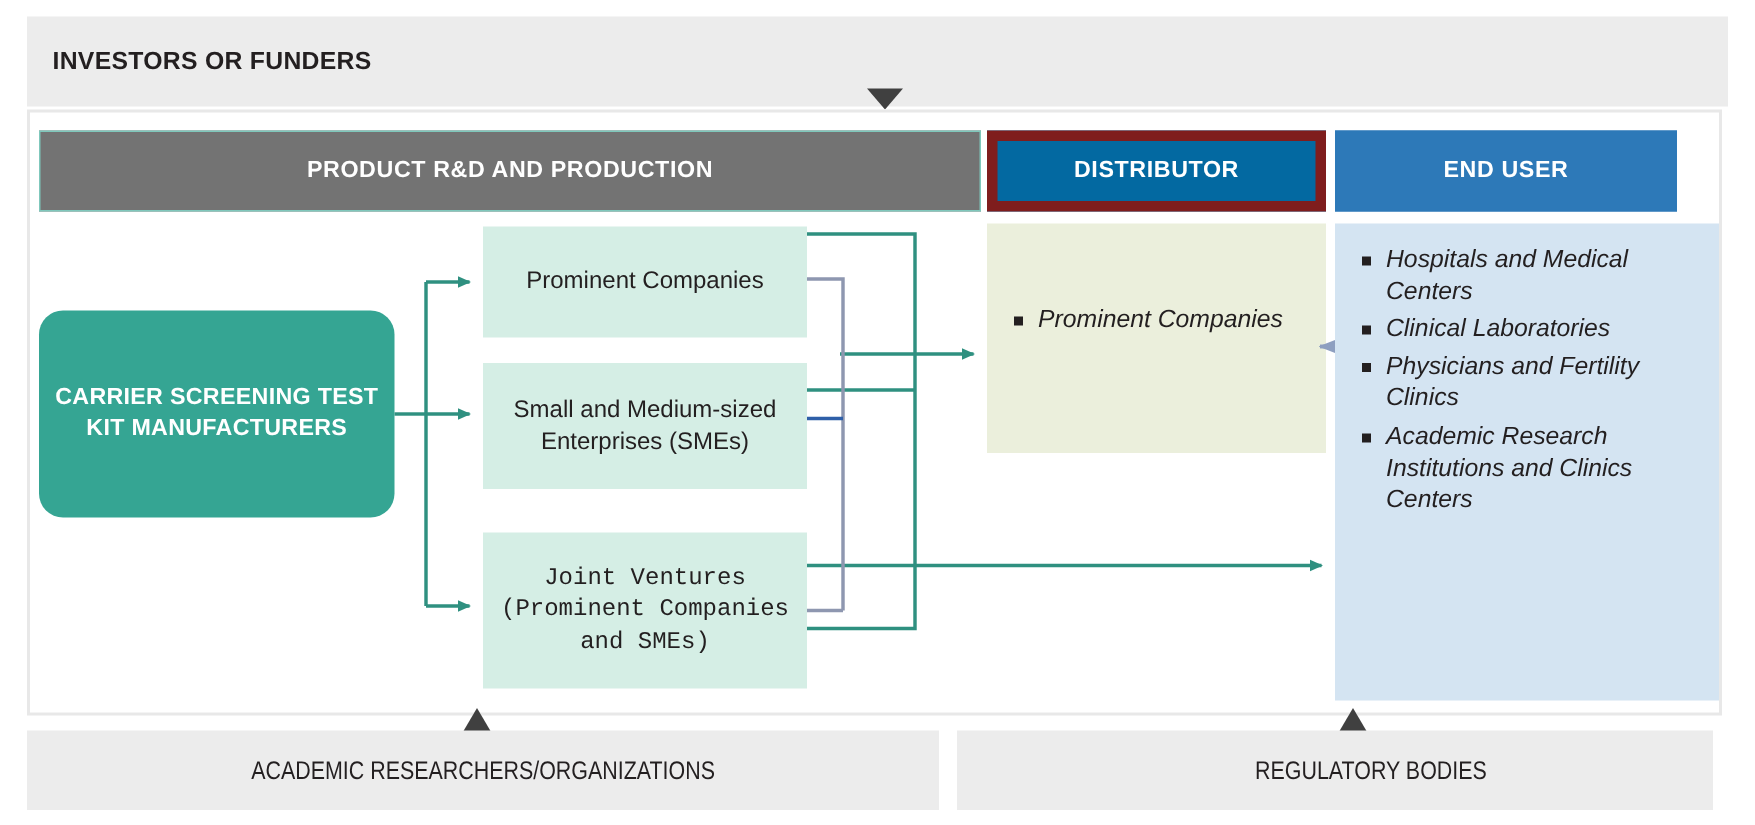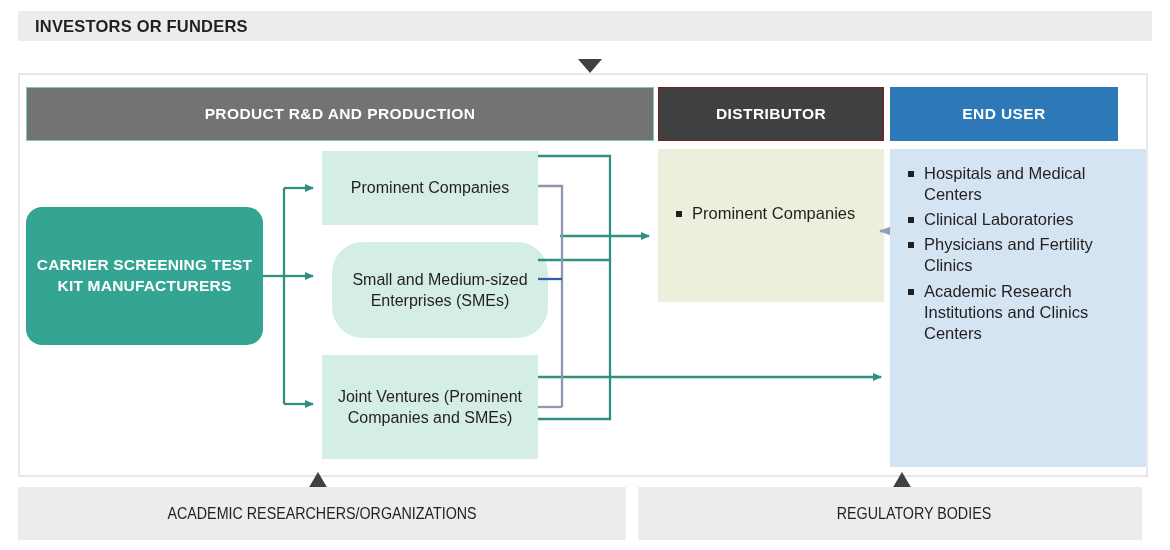--- a/index.html
+++ b/index.html
@@ -1,61 +1,61 @@
 <!DOCTYPE html>
 <html><head>
 <meta charset="utf-8">
 <style>
   html,body{margin:0;padding:0;background:#ffffff;}
   body{width:1170px;height:550px;position:relative;overflow:hidden;
        font-family:"Liberation Sans","DejaVu Sans",sans-serif;color:#231f20;}
 
   
-  .top-band{position:absolute;left:18px;top:11px;width:1134px;height:30px;
+  .top-band{position:absolute;left:18px;top:11px;width:1134px;height:60px;
             background:#ececec;display:flex;align-items:center;}
   .top-band .lbl{margin-left:17px;font-size:16.5px;font-weight:bold;
                  letter-spacing:.2px;color:#231f20;}
 
   
   .tri-down{position:absolute;left:578px;top:59px;width:0;height:0;
             border-left:12px solid transparent;border-right:12px solid transparent;
             border-top:14px solid #404040;}
 
   
   .frame{position:absolute;left:18px;top:73px;width:1130px;height:404px;
          background:#ffffff;border:2px solid #e8e8e8;box-sizing:border-box;}
 
   
   .hdr{position:absolute;display:flex;align-items:center;justify-content:center;
        color:#ffffff;font-weight:bold;font-size:15.5px;letter-spacing:.4px;
        box-sizing:border-box;}
   .hdr-prod{left:26px;top:87px;width:628px;height:54px;background:#737373;
             border:1px solid #7fc8bc;}
-  .hdr-dist{left:658px;top:87px;width:226px;height:54px;background:#404040;
-            border:1px solid #7f1d1d;}
+  .hdr-dist{left:658px;top:87px;width:226px;height:54px;background:#0369a1;
+            border:7px solid #7f1d1d;}
   .hdr-end{left:890px;top:87px;width:228px;height:54px;background:#2d79b8;
            border:1px solid #2d79b8;}
 
   
   .mfg{position:absolute;left:26px;top:207px;width:237px;height:138px;
        background:#35a593;border-radius:16px;display:flex;align-items:center;
        justify-content:flex-start;text-align:center;color:#ffffff;font-weight:bold;
        font-size:15.5px;line-height:1.35;letter-spacing:.2px;box-sizing:border-box;
        padding:0 10px;}
 
   
   .mint{position:absolute;background:#d5eee5;display:flex;align-items:center;
         justify-content:center;text-align:center;font-size:16px;line-height:1.32;
         color:#231f20;box-sizing:border-box;padding:4px 8px;}
   .mint-1{left:322px;top:151px;width:216px;height:74px;}
-  .mint-2{left:332px;top:242px;width:216px;height:96px;border-radius:31px;}
-  .mint-3{left:322px;top:355px;width:216px;height:104px;}
+  .mint-2{left:322px;top:242px;width:216px;height:84px;}
+  .mint-3{left:322px;top:355px;width:216px;height:104px;font-family:Liberation Mono, monospace;}
 
   
-  .panel{position:absolute;box-sizing:border-box;}
+  .panel{position:absolute;box-sizing:border-box;font-style:italic;}
   .panel-dist{left:658px;top:149px;width:226px;height:153px;background:#ebefdc;}
   .panel-end{left:890px;top:149px;width:256px;height:318px;background:#d4e4f2;}
 
   ul.blist{list-style:none;margin:0;padding:14px 12px 0 16px;}
   ul.blist li{position:relative;padding-left:18px;font-size:16.5px;
               line-height:1.28;margin-bottom:4px;color:#231f20;}
   ul.blist li::before{content:"";position:absolute;left:2px;top:8px;
                       width:6px;height:6px;background:#231f20;}
   .panel-dist ul.blist{padding-top:54px;}
   .panel-dist ul.blist li{font-size:16.5px;}

